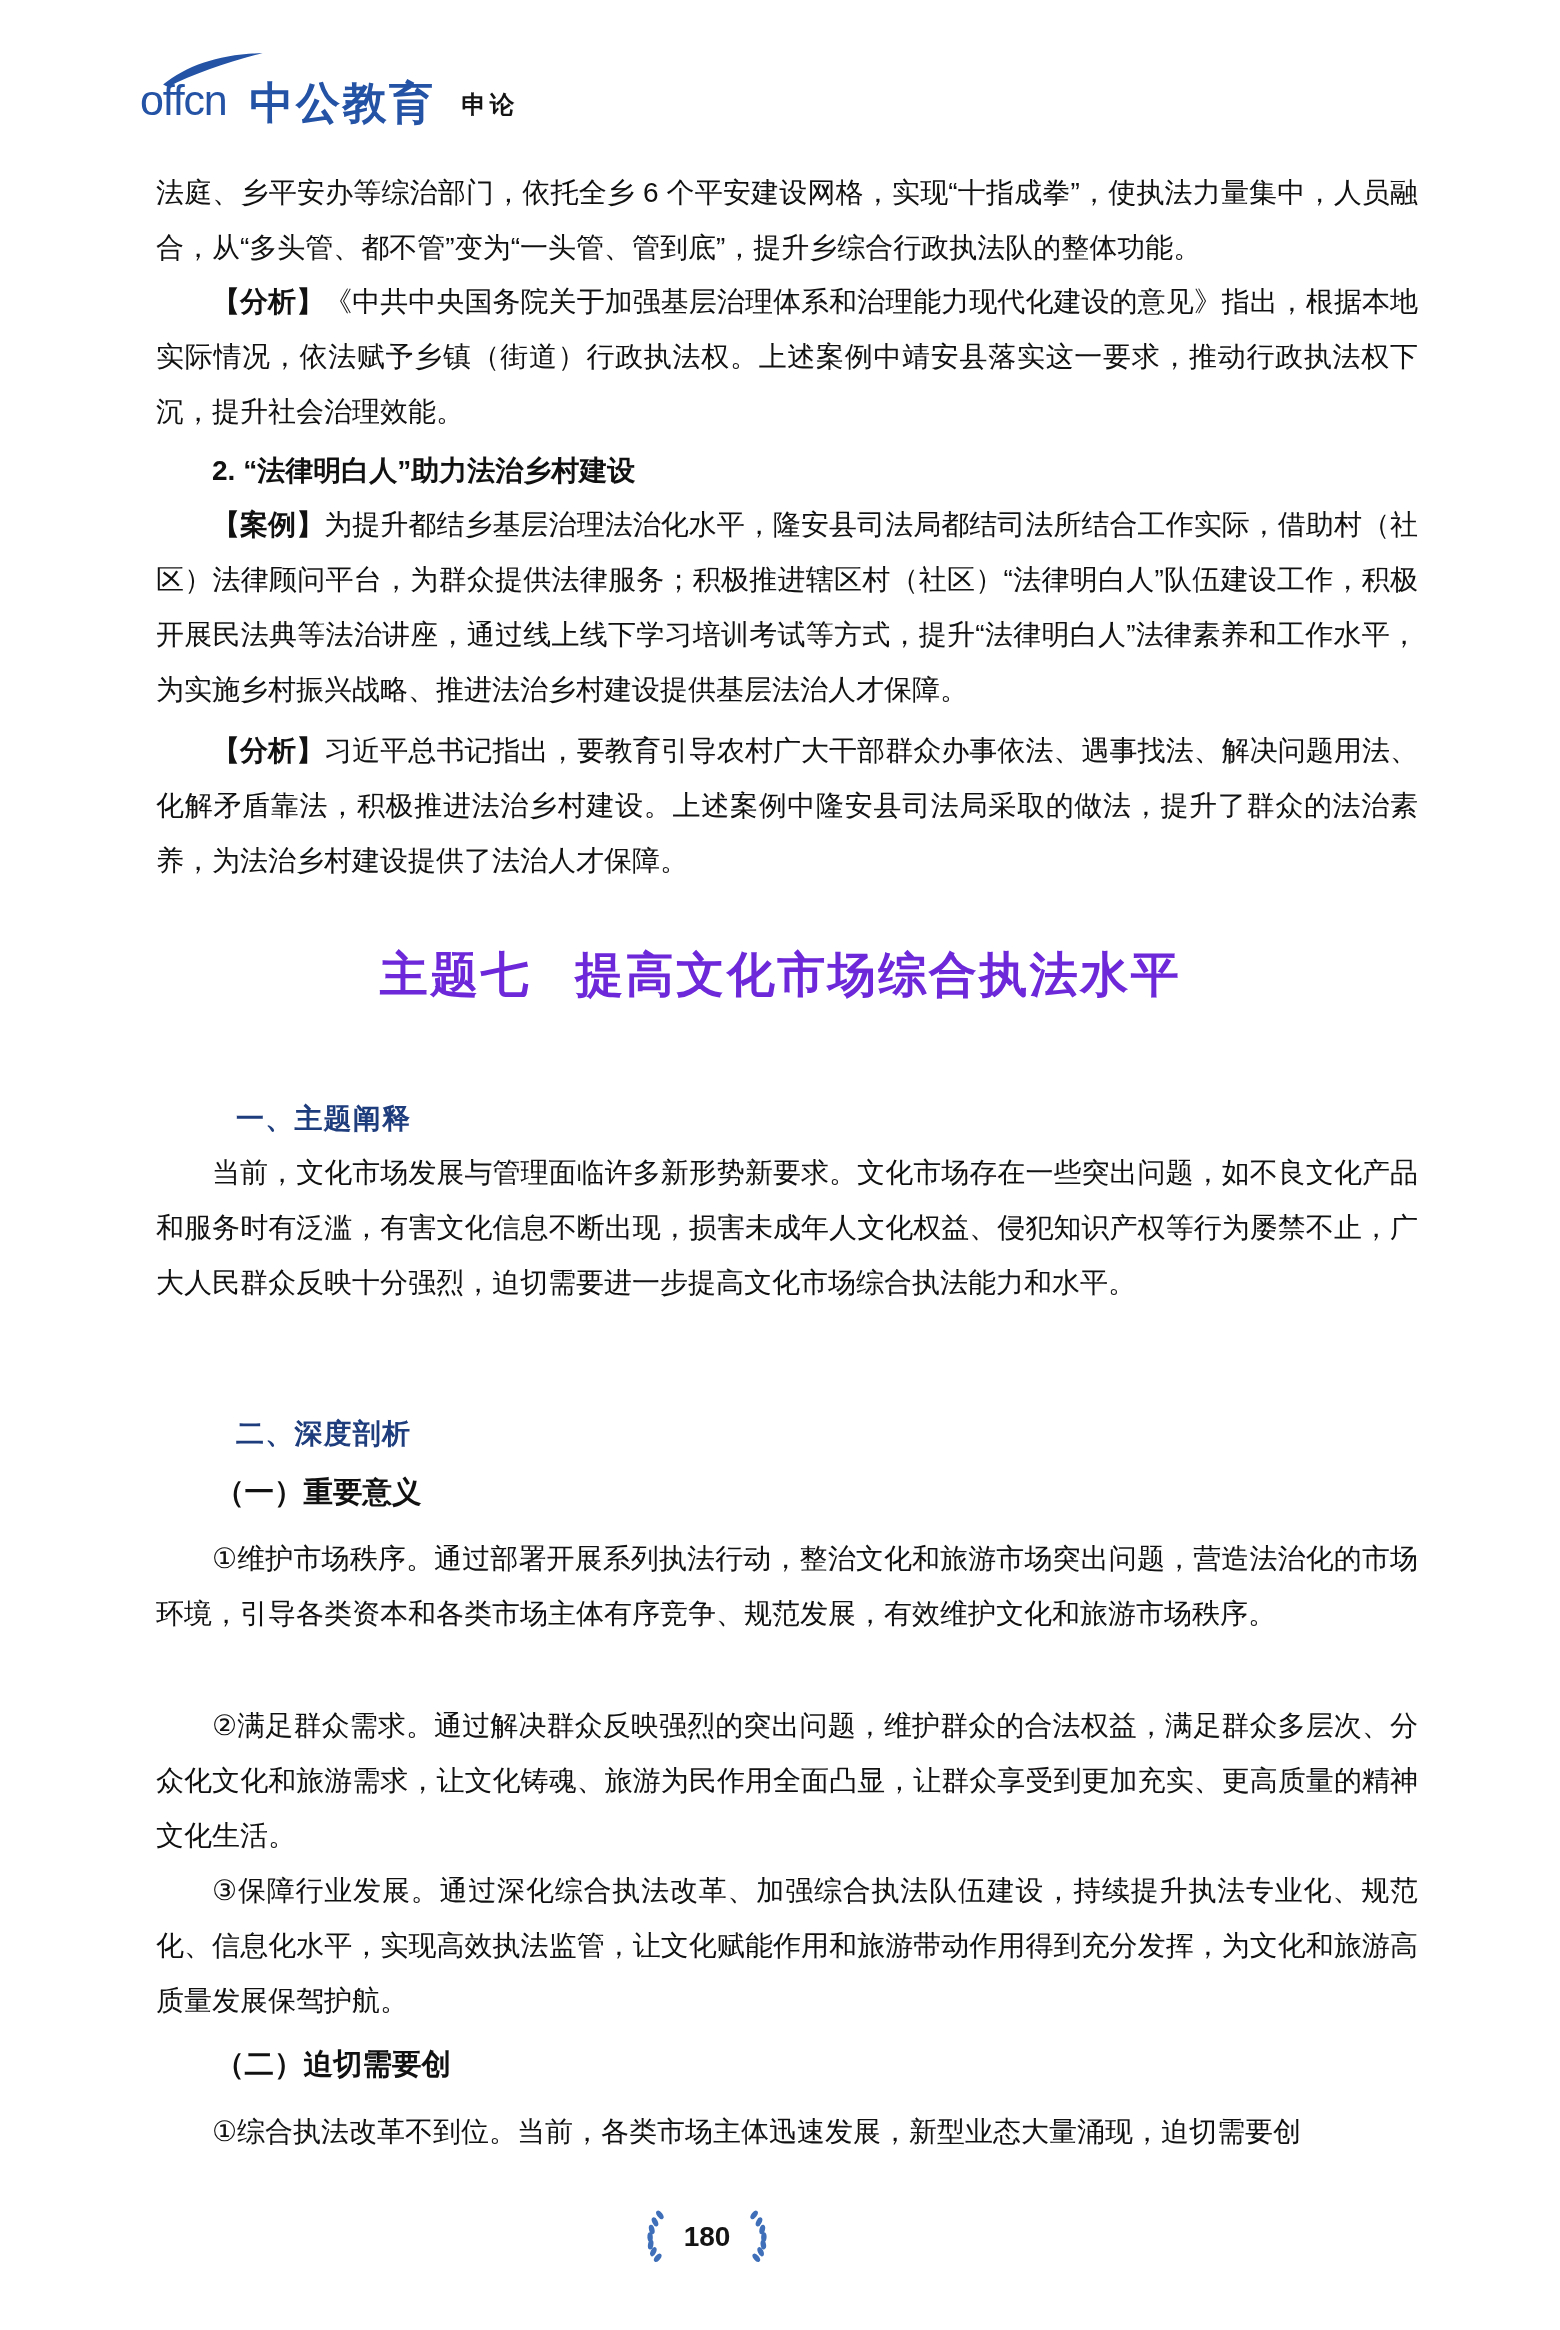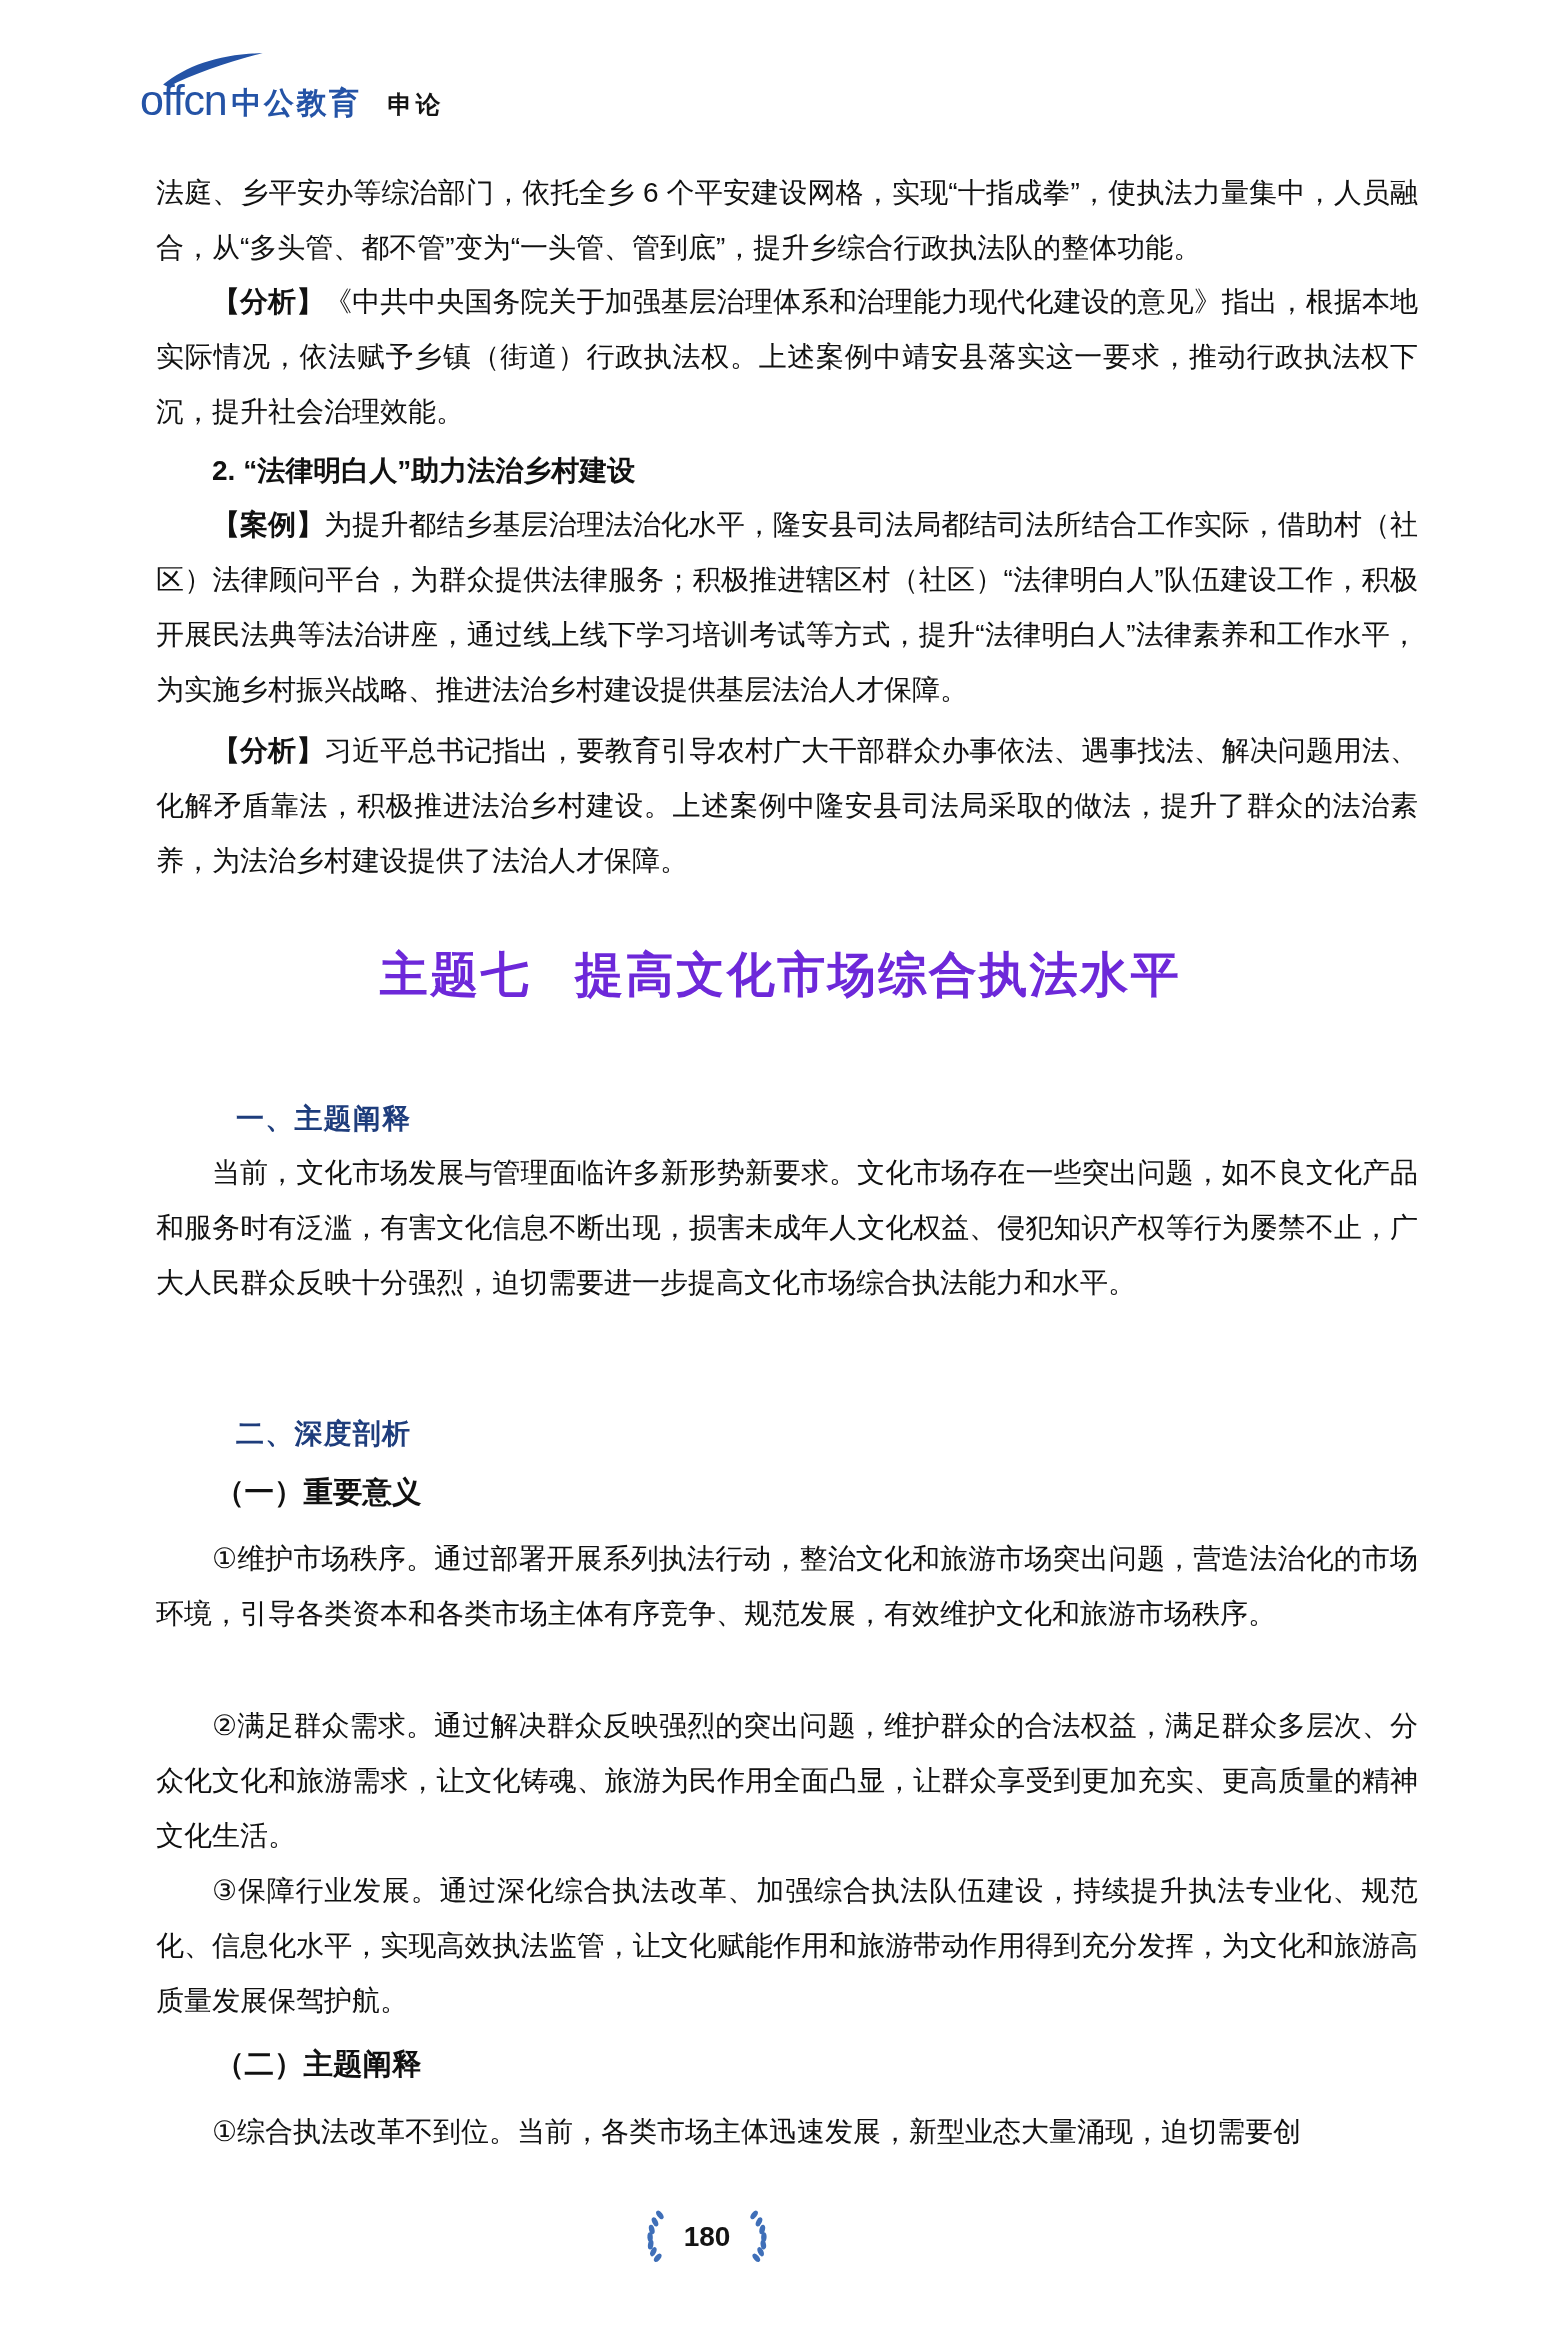--- a/index.html
+++ b/index.html
@@ -13,22 +13,22 @@
   }
   
   .brand{position:absolute;top:69px;left:140px;display:flex;align-items:flex-end;}
   .brand .offcn{
     position:relative;
     font-size:43px;font-weight:400;letter-spacing:-1.2px;
     color:#2453a6;line-height:62px;
   }
   .brand .offcn svg{position:absolute;top:-16px;left:21px;}
   .brand .cjk{
-    font-size:30px;font-weight:700;color:#2453a6;
-    margin-left:5px;line-height:57px;letter-spacing:2.5px;
+    font-size:44px;font-weight:700;color:#2453a6;
+    margin-left:23px;line-height:57px;letter-spacing:2.5px;
   }
   .brand .subject{
     font-size:24.6px;font-weight:700;color:#141414;
     margin-left:26px;line-height:53px;letter-spacing:3.7px;
   }
   
   .blk{
     position:absolute;left:156px;width:1262px;
     font-size:28px;line-height:55px;
     text-align:justify;text-justify:inter-character;
@@ -103,21 +103,21 @@
   <h3 class="section" style="top:1392px">二、深度剖析</h3>
 
   <h4 class="subhead" style="top:1467px">（一）重要意义</h4>
 
   <p class="blk indent" style="top:1531px">①维护市场秩序。通过部署开展系列执法行动，整治文化和旅游市场突出问题，营造法治化的市场环境，引导各类资本和各类市场主体有序竞争、规范发展，有效维护文化和旅游市场秩序。</p>
 
   <p class="blk indent" style="top:1698px">②满足群众需求。通过解决群众反映强烈的突出问题，维护群众的合法权益，满足群众多层次、分众化文化和旅游需求，让文化铸魂、旅游为民作用全面凸显，让群众享受到更加充实、更高质量的精神文化生活。</p>
 
   <p class="blk indent" style="top:1863px">③保障行业发展。通过深化综合执法改革、加强综合执法队伍建设，持续提升执法专业化、规范化、信息化水平，实现高效执法监管，让文化赋能作用和旅游带动作用得到充分发挥，为文化和旅游高质量发展保驾护航。</p>
 
-  <h4 class="subhead" style="top:2039px">（二）主题阐释</h4>
+  <h4 class="subhead" style="top:2039px">（二）迫切需要创</h4>
 
   <p class="blk indent" style="top:2104px">①综合执法改革不到位。当前，各类市场主体迅速发展，新型业态大量涌现，迫切需要创</p>
 
   <div class="footer">
     <svg class="laurel" viewBox="0 0 44 96">
       <g fill="#3f6fb8">
         <ellipse cx="31" cy="9" rx="5" ry="9" transform="rotate(-38 31 9)"></ellipse>
         <ellipse cx="22" cy="22" rx="5" ry="9" transform="rotate(-26 22 22)"></ellipse>
         <ellipse cx="16" cy="36" rx="5" ry="9" transform="rotate(-14 16 36)"></ellipse>
         <ellipse cx="13" cy="50" rx="5" ry="9" transform="rotate(-2 13 50)"></ellipse>

